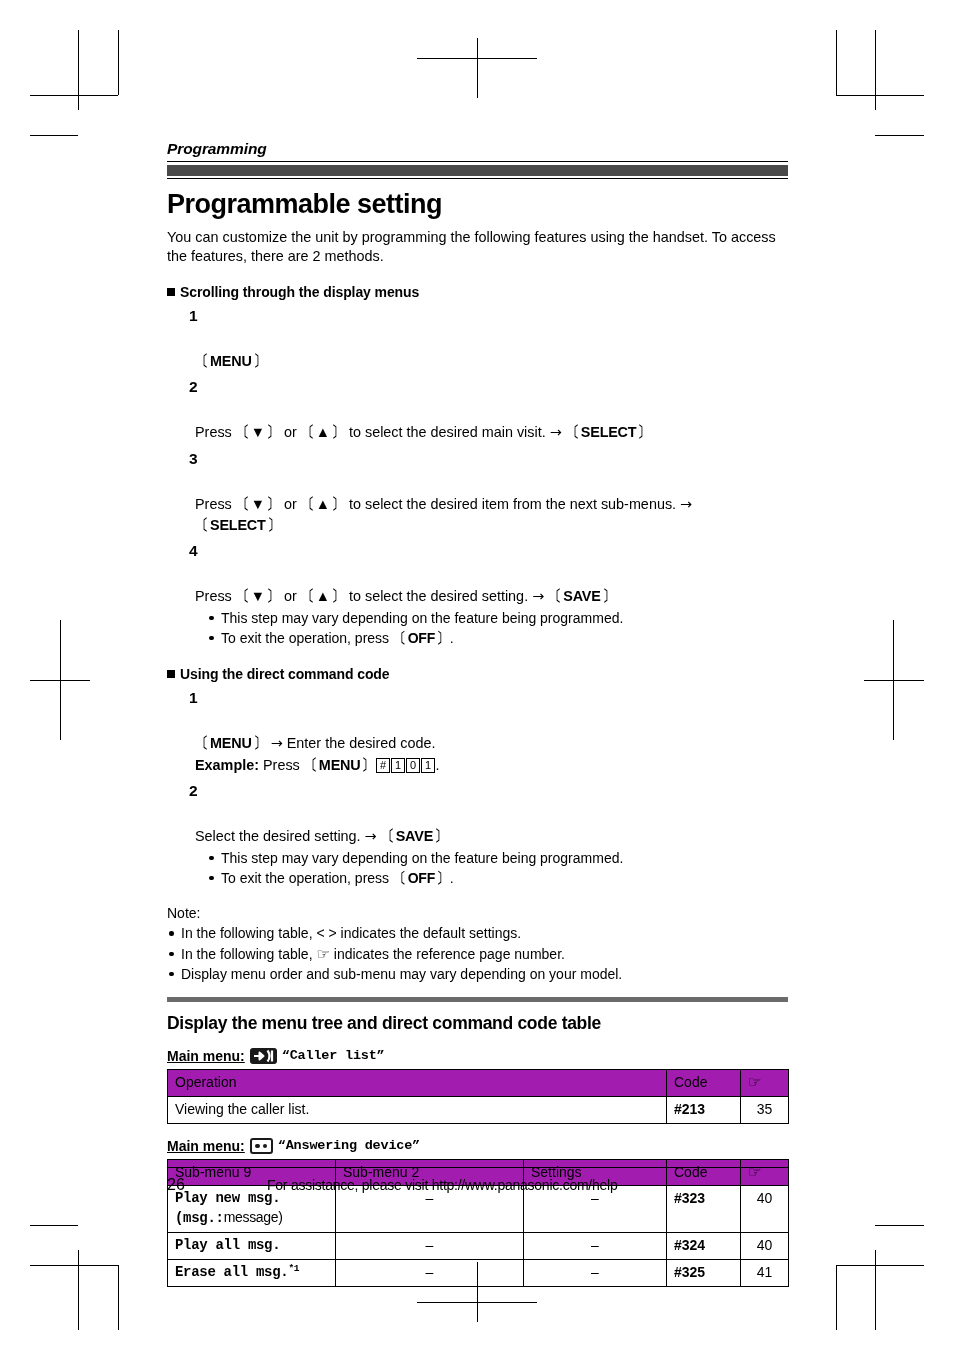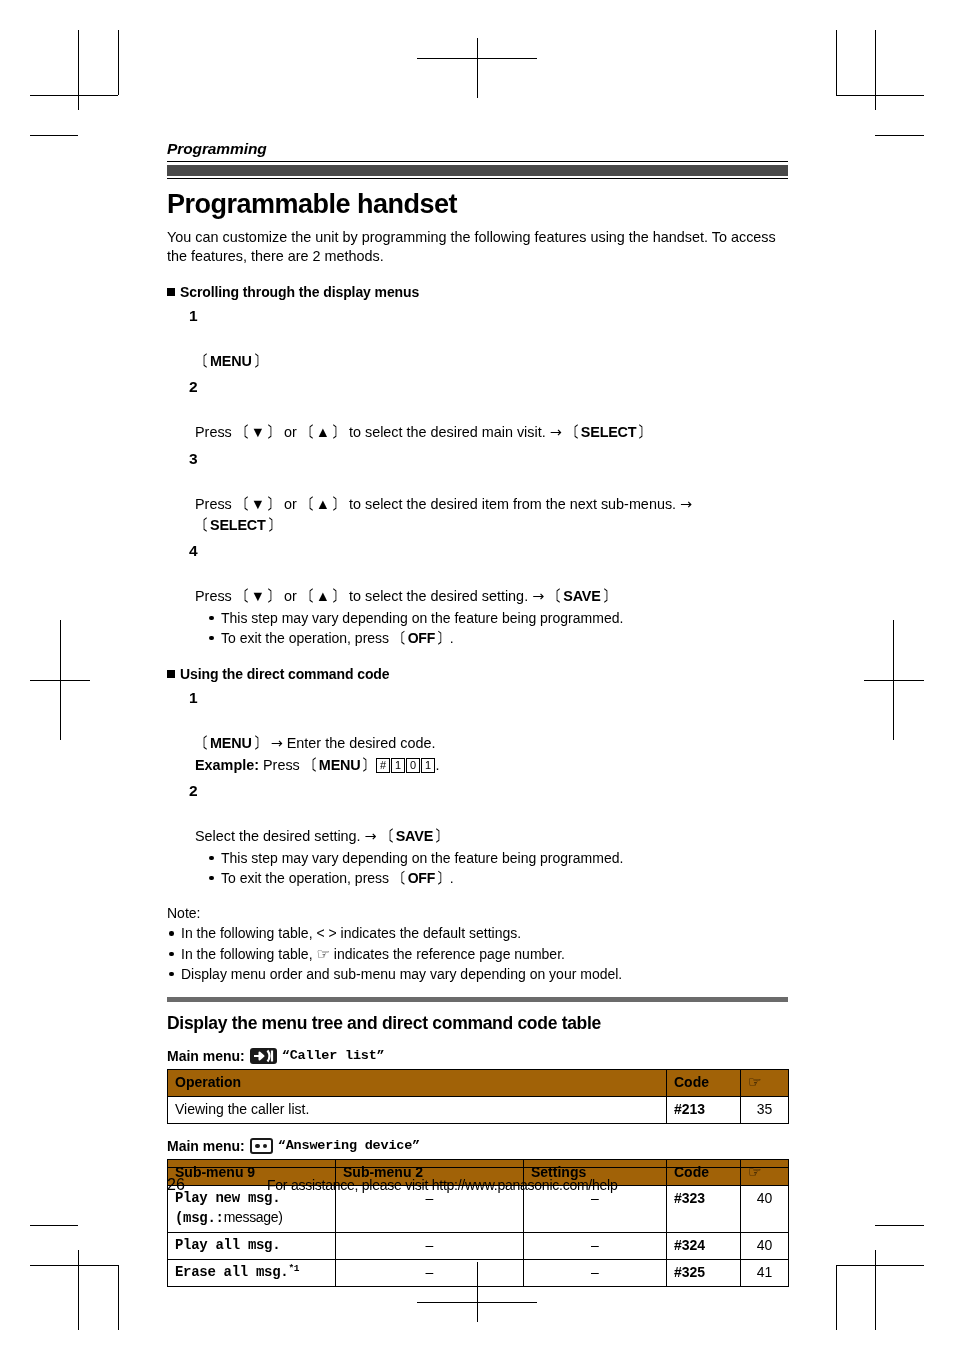--- a/index.html
+++ b/index.html
@@ -161,21 +161,21 @@
   }
 
   
   .mm {
     font-size: 14px;
     margin-top: 14px;
     margin-bottom: 5px;
     display: flex;
     align-items: center;
   }
-  .mm .lab { font-weight: bold; margin-right: 5px; }
+  .mm .lab { font-weight: bold; margin-right: 5px; text-decoration: underline; }
   .mm .name {
     font-family: "Liberation Mono", monospace;
     font-size: 13.5px;
     font-weight: bold;
     margin-left: 5px;
     letter-spacing: -0.2px;
   }
 
   
   .ic-callerlist {
@@ -222,22 +222,22 @@
     table-layout: fixed;
   }
   table.tbl th, table.tbl td {
     border: 1.2px solid #000;
     padding: 3px 7px 4px 7px;
     font-size: 14px;
     vertical-align: top;
     line-height: 1.35;
   }
   table.tbl th {
-    background: #a16207;
-    font-weight: bold;
+    background: #a21caf;
+    font-weight: normal;
     text-align: left;
   }
   td.ctr, th.ctr { text-align: center; }
   td.code, th.code { font-weight: bold; }
   td.mono {
     font-family: "Liberation Mono", monospace;
     font-weight: bold;
     font-size: 13.5px;
     letter-spacing: -0.3px;
   }
@@ -296,21 +296,21 @@
   <div class="mark h" style="left:864px; top:680px; width:60px;"></div>
 </div>
 
 <div id="page">
 
   <div class="runhead">Programming</div>
   <div class="rule-black"></div>
   <div class="bar-dark"></div>
   <div class="rule-thin"></div>
 
-  <h1 class="title">Programmable handset</h1>
+  <h1 class="title">Programmable setting</h1>
   <div class="intro">You can customize the unit by programming the following features using the handset. To access the features, there are 2 methods.</div>
 
   <div class="sec-head">
     <span class="sq"></span><span>Scrolling through the display menus</span>
   </div>
 
   <div class="step">
     <div class="num">1</div>
     <div class="body">
       <span class="key"><span class="brk">〔</span><span>MENU</span><span class="brk">〕</span></span>

